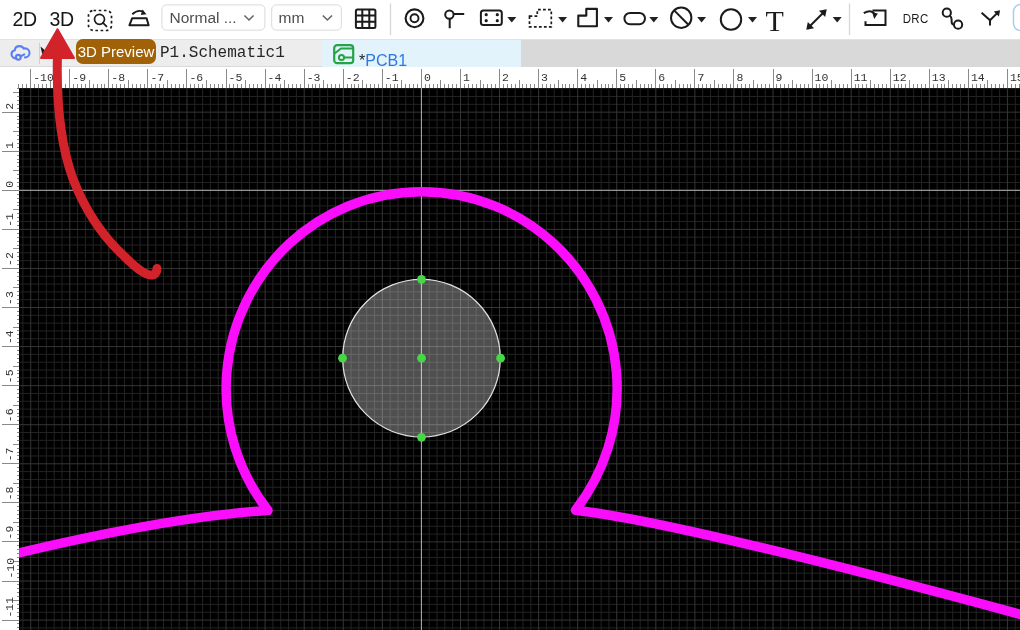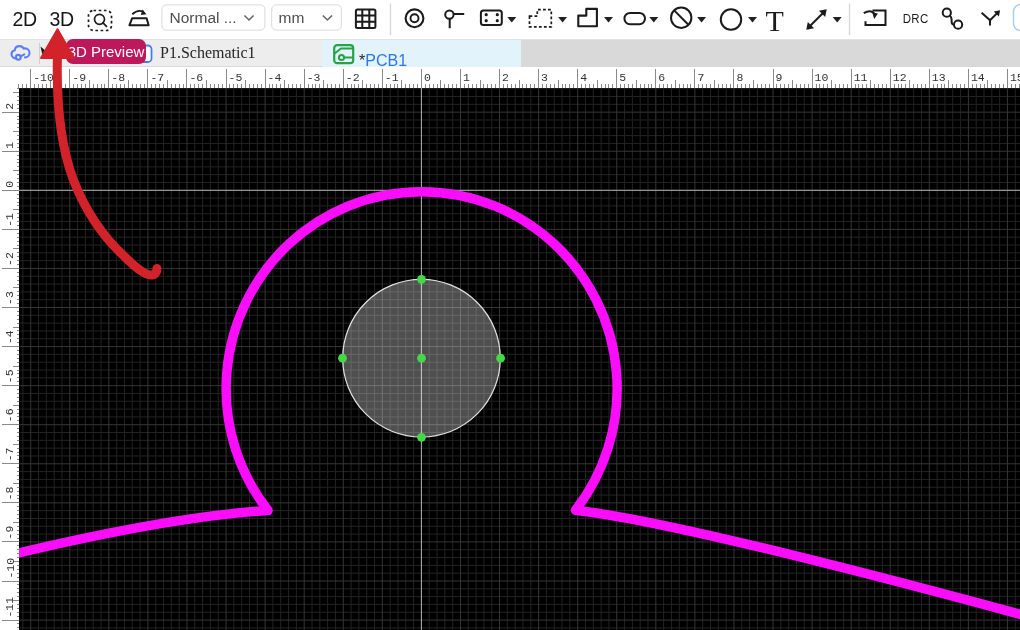--- a/index.html
+++ b/index.html
@@ -69,21 +69,21 @@
 <div style="position:absolute;left:322px;top:40px;width:199px;height:26.5px;background:#e2f3fc"></div>
 <div style="position:absolute;left:39px;top:43px;width:1px;height:21px;background:#cfcfcf"></div>
 <svg width="26" height="20" style="position:absolute;left:9px;top:43px" viewBox="0 0 26 20">
 <path d="M7.5 15.5 C4.5 15.5 2.5 13.6 2.5 11.2 C2.5 9.2 3.8 7.7 5.7 7.3 C6 4.9 8 3.1 10.5 3.1 C12.3 3.1 13.9 4.1 14.7 5.6 C15.1 5.5 15.5 5.4 16 5.4 C18.5 5.4 20.5 7.4 20.5 9.9 C20.5 12.4 18.5 14.4 16 14.4" fill="none" stroke="#5b7ef2" stroke-width="2.1" stroke-linecap="round"></path>
 <circle cx="9.3" cy="14.3" r="2.4" fill="none" stroke="#5b7ef2" stroke-width="2.1"></circle>
 <path d="M11.7 13.4L15.3 11.4" stroke="#5b7ef2" stroke-width="2.1" stroke-linecap="round"></path>
 </svg>
 <svg width="20" height="20" style="position:absolute;left:134px;top:44px">
 <rect x="1" y="1.5" width="16.5" height="16.5" rx="3.5" fill="#fff" stroke="#4a7af0" stroke-width="1.8"></rect>
 </svg>
-<div style="position:absolute;left:160px;top:40px;height:26px;line-height:26px;font-size:16px;color:#262626;font-family:Liberation Serif, serif">P1.Schematic1</div>
+<div style="position:absolute;left:160px;top:40px;height:26px;line-height:26px;font-size:16px;color:#262626;font-family:Liberation Mono, monospace">P1.Schematic1</div>
 <svg width="22" height="21" style="position:absolute;left:332.5px;top:43.5px" viewBox="0 0 22 21">
 <rect x="1.2" y="1.2" width="19" height="18" rx="3" fill="none" stroke="#27a346" stroke-width="2.2"></rect>
 <path d="M1.5 9.5L8 4.5H20" fill="none" stroke="#27a346" stroke-width="2"></path>
 <circle cx="8.5" cy="13.5" r="2.6" fill="none" stroke="#27a346" stroke-width="2"></circle>
 <path d="M11.2 13.5H20" stroke="#27a346" stroke-width="2"></path>
 </svg>
 <div style="position:absolute;left:359px;top:48px;height:26px;line-height:26px;font-size:16px;font-family:'Liberation Sans',sans-serif"><span style="color:#222">*</span><span style="color:#3076e0">PCB1</span></div>
 <div style="position:absolute;left:0;top:67px;width:1020px;height:21px;background:#fff"></div>
 <svg width="1020" height="21" style="position:absolute;left:0;top:67px" shape-rendering="crispEdges">
     <path d="M18.98 16.5V21M22.89 16.5V21M26.79 16.5V21M30.70 1.5V21M34.61 16.5V21M38.51 16.5V21M42.42 16.5V21M46.33 16.5V21M50.23 13V21M54.14 16.5V21M58.05 16.5V21M61.96 16.5V21M65.86 16.5V21M69.77 1.5V21M73.68 16.5V21M77.58 16.5V21M81.49 16.5V21M85.40 16.5V21M89.30 13V21M93.21 16.5V21M97.12 16.5V21M101.03 16.5V21M104.93 16.5V21M108.84 1.5V21M112.75 16.5V21M116.65 16.5V21M120.56 16.5V21M124.47 16.5V21M128.38 13V21M132.28 16.5V21M136.19 16.5V21M140.10 16.5V21M144.00 16.5V21M147.91 1.5V21M151.82 16.5V21M155.72 16.5V21M159.63 16.5V21M163.54 16.5V21M167.44 13V21M171.35 16.5V21M175.26 16.5V21M179.17 16.5V21M183.07 16.5V21M186.98 1.5V21M190.89 16.5V21M194.79 16.5V21M198.70 16.5V21M202.61 16.5V21M206.51 13V21M210.42 16.5V21M214.33 16.5V21M218.24 16.5V21M222.14 16.5V21M226.05 1.5V21M229.96 16.5V21M233.86 16.5V21M237.77 16.5V21M241.68 16.5V21M245.58 13V21M249.49 16.5V21M253.40 16.5V21M257.31 16.5V21M261.21 16.5V21M265.12 1.5V21M269.03 16.5V21M272.93 16.5V21M276.84 16.5V21M280.75 16.5V21M284.65 13V21M288.56 16.5V21M292.47 16.5V21M296.38 16.5V21M300.28 16.5V21M304.19 1.5V21M308.10 16.5V21M312.00 16.5V21M315.91 16.5V21M319.82 16.5V21M323.72 13V21M327.63 16.5V21M331.54 16.5V21M335.45 16.5V21M339.35 16.5V21M343.26 1.5V21M347.17 16.5V21M351.07 16.5V21M354.98 16.5V21M358.89 16.5V21M362.79 13V21M366.70 16.5V21M370.61 16.5V21M374.52 16.5V21M378.42 16.5V21M382.33 1.5V21M386.24 16.5V21M390.14 16.5V21M394.05 16.5V21M397.96 16.5V21M401.86 13V21M405.77 16.5V21M409.68 16.5V21M413.59 16.5V21M417.49 16.5V21M421.40 1.5V21M425.31 16.5V21M429.21 16.5V21M433.12 16.5V21M437.03 16.5V21M440.94 13V21M444.84 16.5V21M448.75 16.5V21M452.66 16.5V21M456.56 16.5V21M460.47 1.5V21M464.38 16.5V21M468.28 16.5V21M472.19 16.5V21M476.10 16.5V21M480.00 13V21M483.91 16.5V21M487.82 16.5V21M491.73 16.5V21M495.63 16.5V21M499.54 1.5V21M503.45 16.5V21M507.35 16.5V21M511.26 16.5V21M515.17 16.5V21M519.07 13V21M522.98 16.5V21M526.89 16.5V21M530.80 16.5V21M534.70 16.5V21M538.61 1.5V21M542.52 16.5V21M546.42 16.5V21M550.33 16.5V21M554.24 16.5V21M558.14 13V21M562.05 16.5V21M565.96 16.5V21M569.87 16.5V21M573.77 16.5V21M577.68 1.5V21M581.59 16.5V21M585.49 16.5V21M589.40 16.5V21M593.31 16.5V21M597.21 13V21M601.12 16.5V21M605.03 16.5V21M608.94 16.5V21M612.84 16.5V21M616.75 1.5V21M620.66 16.5V21M624.56 16.5V21M628.47 16.5V21M632.38 16.5V21M636.28 13V21M640.19 16.5V21M644.10 16.5V21M648.01 16.5V21M651.91 16.5V21M655.82 1.5V21M659.73 16.5V21M663.63 16.5V21M667.54 16.5V21M671.45 16.5V21M675.36 13V21M679.26 16.5V21M683.17 16.5V21M687.08 16.5V21M690.98 16.5V21M694.89 1.5V21M698.80 16.5V21M702.70 16.5V21M706.61 16.5V21M710.52 16.5V21M714.42 13V21M718.33 16.5V21M722.24 16.5V21M726.15 16.5V21M730.05 16.5V21M733.96 1.5V21M737.87 16.5V21M741.77 16.5V21M745.68 16.5V21M749.59 16.5V21M753.50 13V21M757.40 16.5V21M761.31 16.5V21M765.22 16.5V21M769.12 16.5V21M773.03 1.5V21M776.94 16.5V21M780.84 16.5V21M784.75 16.5V21M788.66 16.5V21M792.57 13V21M796.47 16.5V21M800.38 16.5V21M804.29 16.5V21M808.19 16.5V21M812.10 1.5V21M816.01 16.5V21M819.91 16.5V21M823.82 16.5V21M827.73 16.5V21M831.63 13V21M835.54 16.5V21M839.45 16.5V21M843.36 16.5V21M847.26 16.5V21M851.17 1.5V21M855.08 16.5V21M858.98 16.5V21M862.89 16.5V21M866.80 16.5V21M870.70 13V21M874.61 16.5V21M878.52 16.5V21M882.43 16.5V21M886.33 16.5V21M890.24 1.5V21M894.15 16.5V21M898.05 16.5V21M901.96 16.5V21M905.87 16.5V21M909.77 13V21M913.68 16.5V21M917.59 16.5V21M921.50 16.5V21M925.40 16.5V21M929.31 1.5V21M933.22 16.5V21M937.12 16.5V21M941.03 16.5V21M944.94 16.5V21M948.85 13V21M952.75 16.5V21M956.66 16.5V21M960.57 16.5V21M964.47 16.5V21M968.38 1.5V21M972.29 16.5V21M976.19 16.5V21M980.10 16.5V21M984.01 16.5V21M987.91 13V21M991.82 16.5V21M995.73 16.5V21M999.64 16.5V21M1003.54 16.5V21M1007.45 1.5V21M1011.36 16.5V21M1015.26 16.5V21M1019.17 16.5V21" stroke="#8a8a8a" stroke-width="1" fill="none"></path>
@@ -146,16 +146,16 @@
 <circle cx="421.5" cy="279.3" r="4.4"></circle>
 <circle cx="421.5" cy="437.3" r="4.4"></circle>
 <circle cx="342.5" cy="358.2" r="4.4"></circle>
 <circle cx="500.6" cy="358.2" r="4.4"></circle>
 <circle cx="421.5" cy="358.2" r="4.4"></circle>
 </g>
 </svg>
 <svg width="10" height="13" style="position:absolute;left:40px;top:46px">
     <path d="M0.5 0.5L6.5 5.5L3 11.5Z" fill="#1c1c1c"></path>
   </svg>
-<div style="position:absolute;left:66px;top:38.5px;width:80px;height:25.5px;background:#be185d;border-radius:7px;color:#fff;font-size:15px;line-height:25.5px;text-align:center;font-family:'Liberation Sans',sans-serif">3D Preview</div>
+<div style="position:absolute;left:76px;top:38.5px;width:80px;height:25.5px;background:#a16207;border-radius:7px;color:#fff;font-size:15px;line-height:25.5px;text-align:center;font-family:'Liberation Sans',sans-serif">3D Preview</div>
 <svg width="140" height="260" viewBox="30 25 140 260" style="position:absolute;left:30px;top:25px">
 <path d="M57.5 29.2L41 57.9L74 57.9Z" fill="#d2232a" stroke="#d2232a" stroke-width="2" stroke-linejoin="round"></path>
 <path d="M57.5 54 C56 105 61 146 73 179 C85 210 103 237 125 257 C135 267 144.5 274.5 150.5 275 C155 275.4 157 272 157 268.5" fill="none" stroke="#d2232a" stroke-width="9" stroke-linecap="round"></path>
 </svg>
 </body></html>

